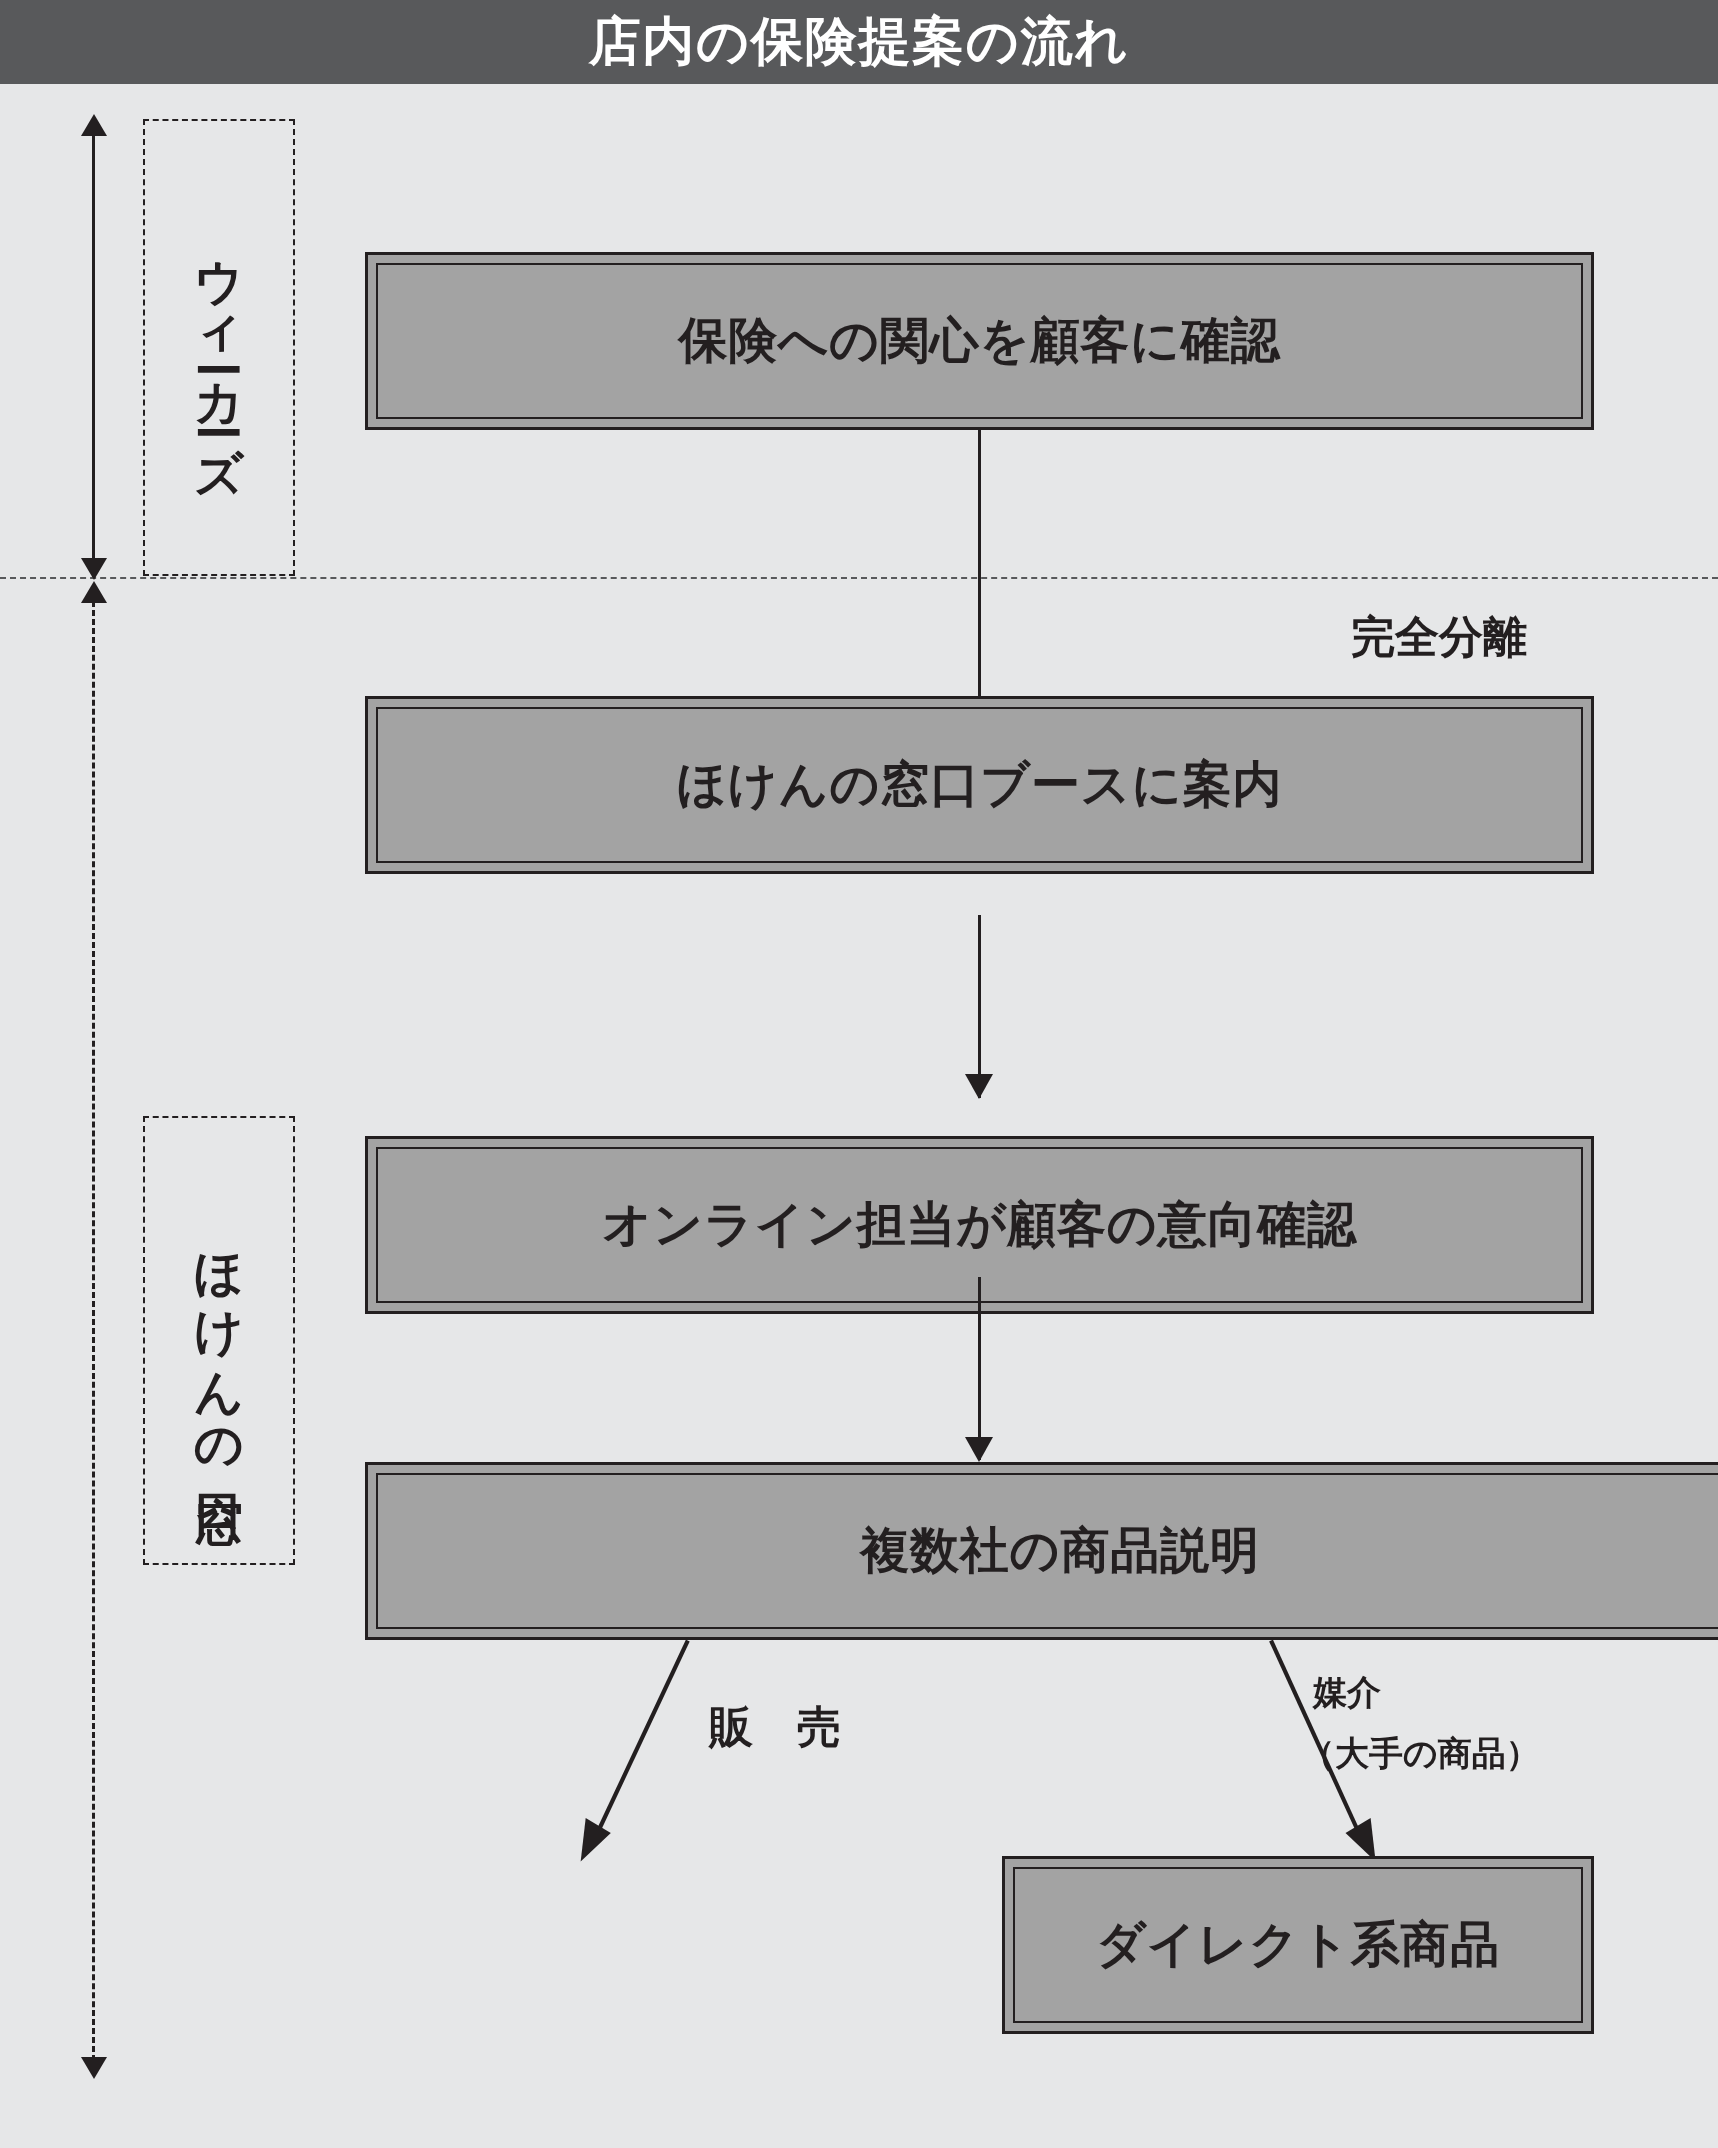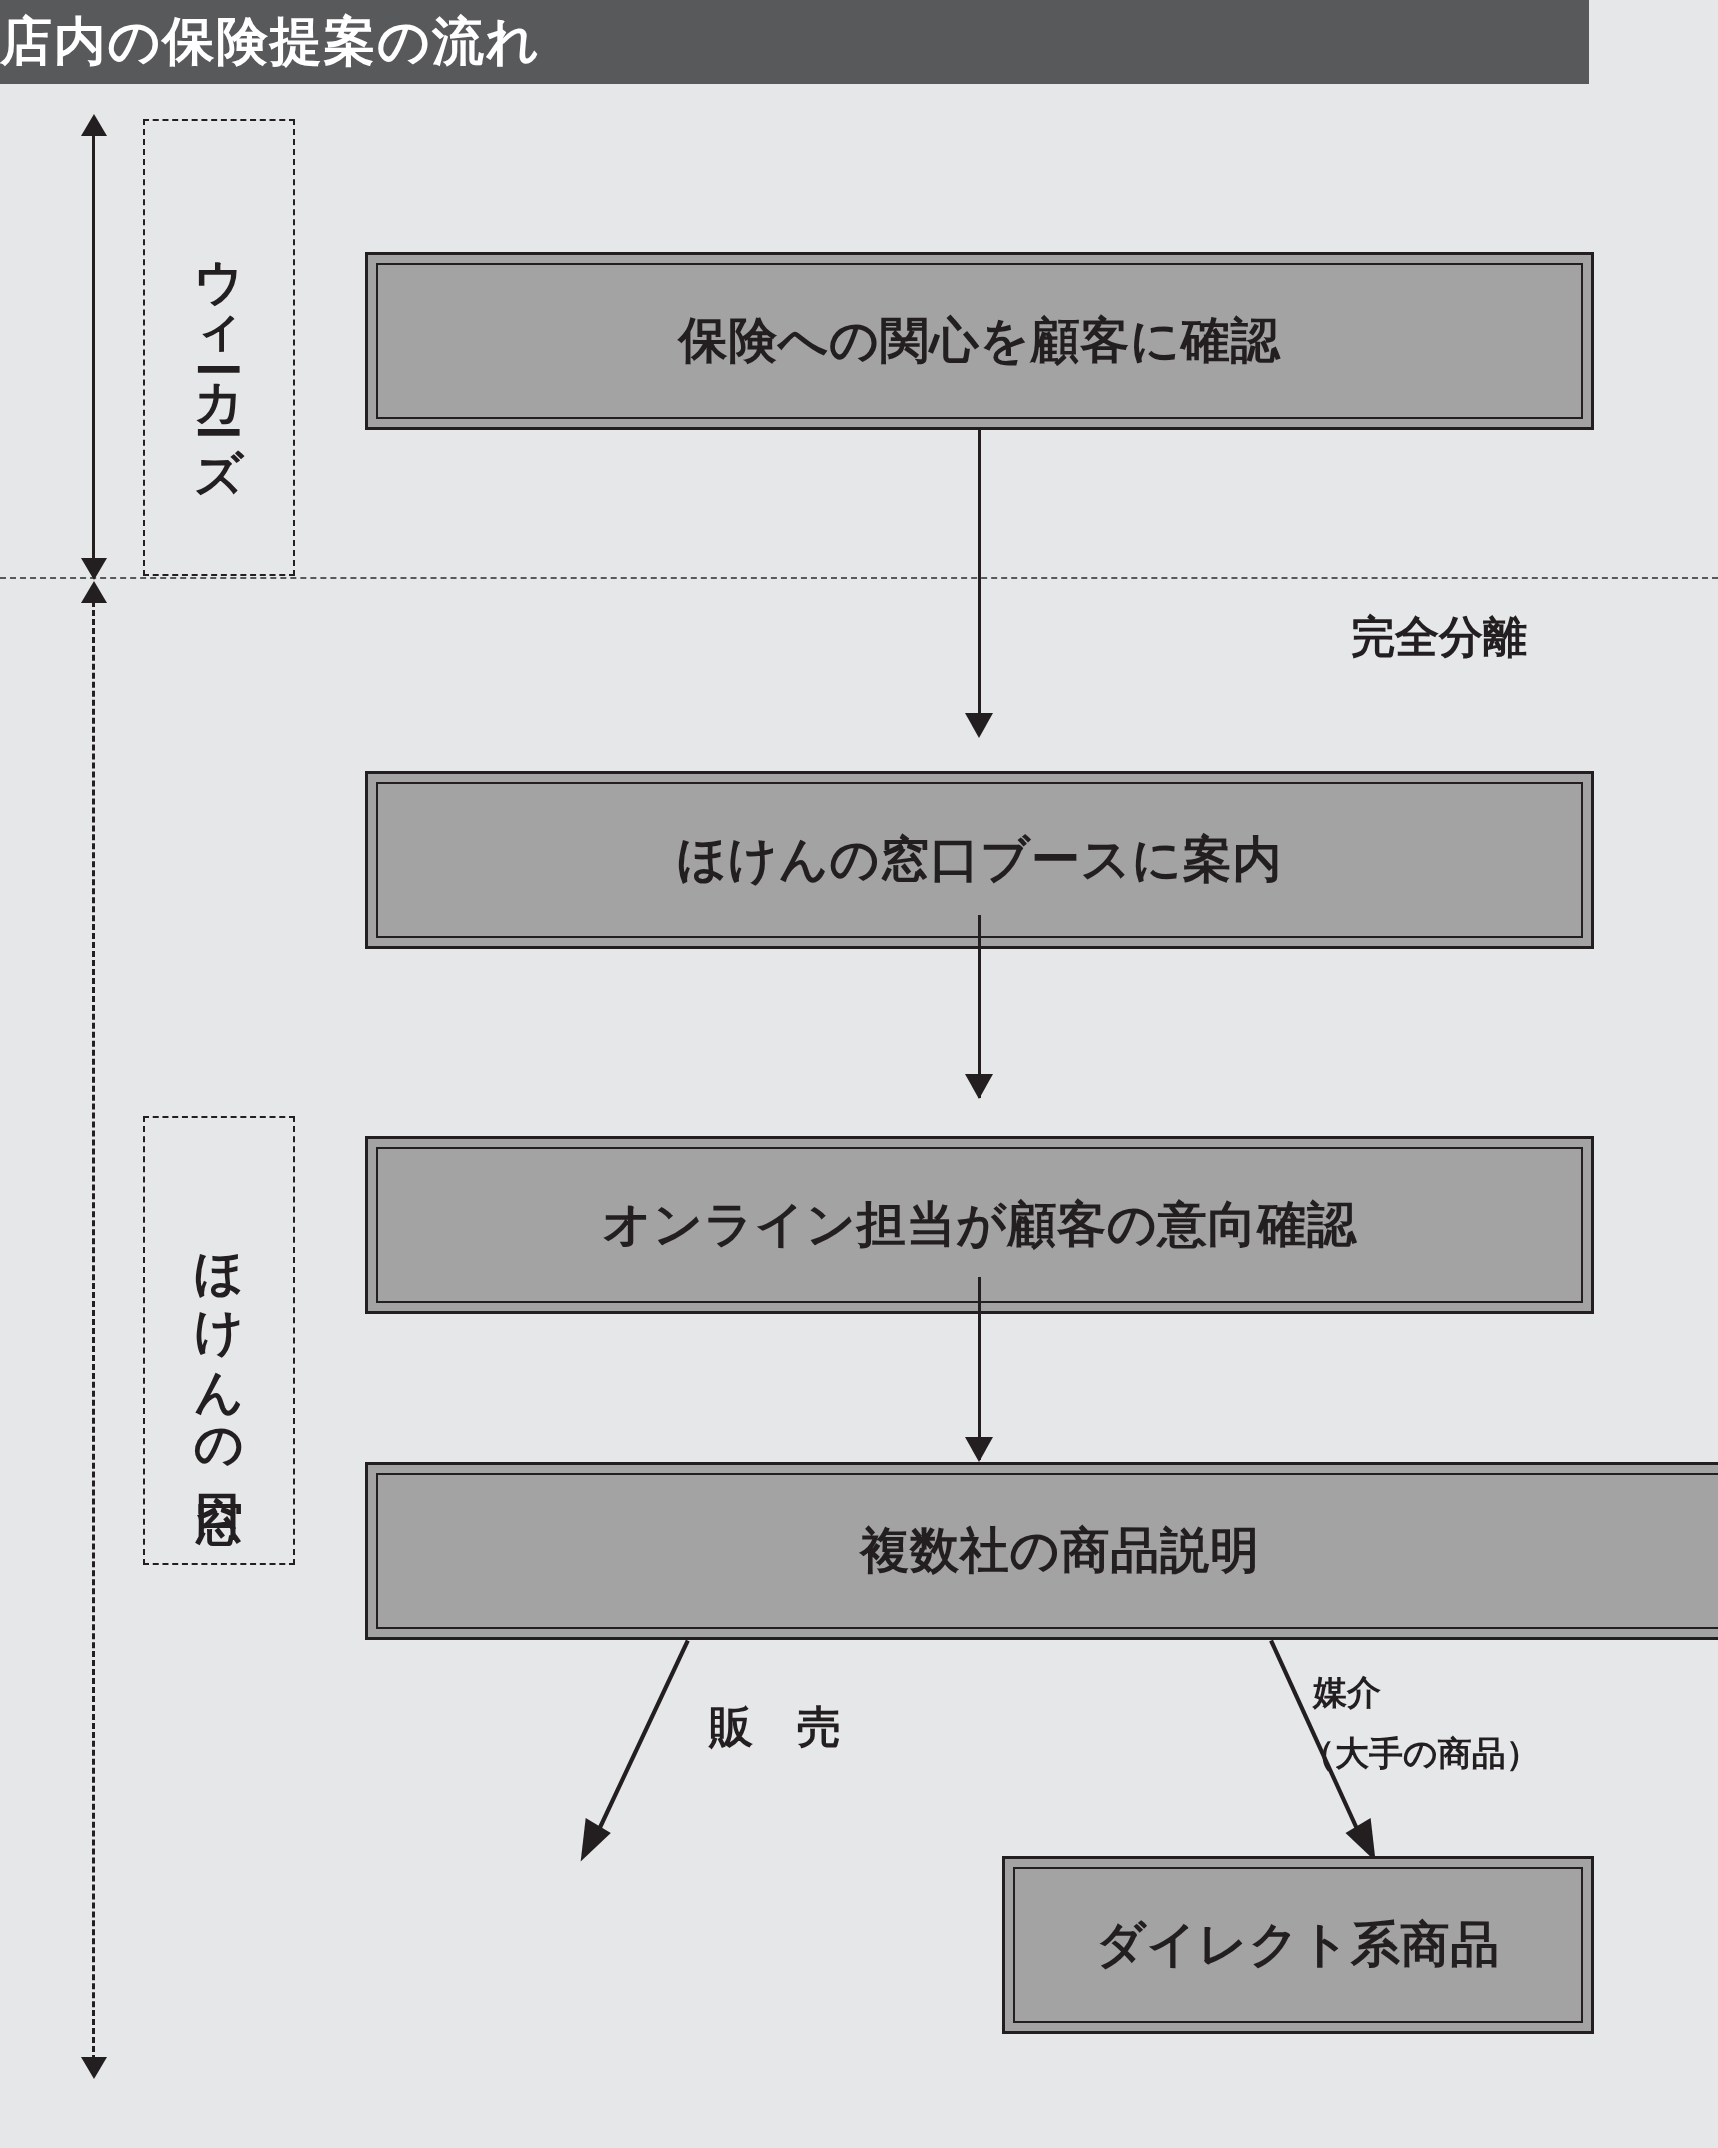--- a/index.html
+++ b/index.html
@@ -16,25 +16,26 @@
     height: 2148px;
     background: #e6e7e8;
     overflow: hidden;
   }
 
   
   #title-bar {
     position: absolute;
     left: 0;
     top: 0;
-    width: 1589px;
+    width: 1718px;
     height: 84px;
     background: #58595b;
     display: flex;
     align-items: center;
+    justify-content: center;
   }
   #title-text {
     color: #ffffff;
     font-size: 52px;
     font-weight: bold;
     letter-spacing: 1.7px;
     white-space: nowrap;
   }
 
   
@@ -168,21 +169,21 @@
 
   <div class="pbox" style="left:365px; top:252px; width:1229px; height:178px;">
     <div class="inner">
         <span>保険への関心を顧客に確認</span>
       </div>
   </div>
 
   <div class="conn" style="left:978px; top:430px; height:285px;"></div>
   <div class="conn-head" style="left:965px; top:713px;"></div>
 
-  <div class="pbox" style="left:365px; top:771px; width:1229px; height:178px;font-family:Liberation Mono, monospace;">
+  <div class="pbox" style="left:365px; top:696px; width:1229px; height:178px;font-family:Liberation Mono, monospace;">
     <div class="inner">
         <span>ほけんの窓口ブースに案内</span>
       </div>
   </div>
 
   <div class="conn" style="left:978px; top:915px; height:183px;"></div>
   <div class="conn-head" style="left:965px; top:1074px;"></div>
 
   <div class="pbox" style="left:365px; top:1099px; width:1229px; height:178px;margin-top:37px;">
     <div class="inner">

